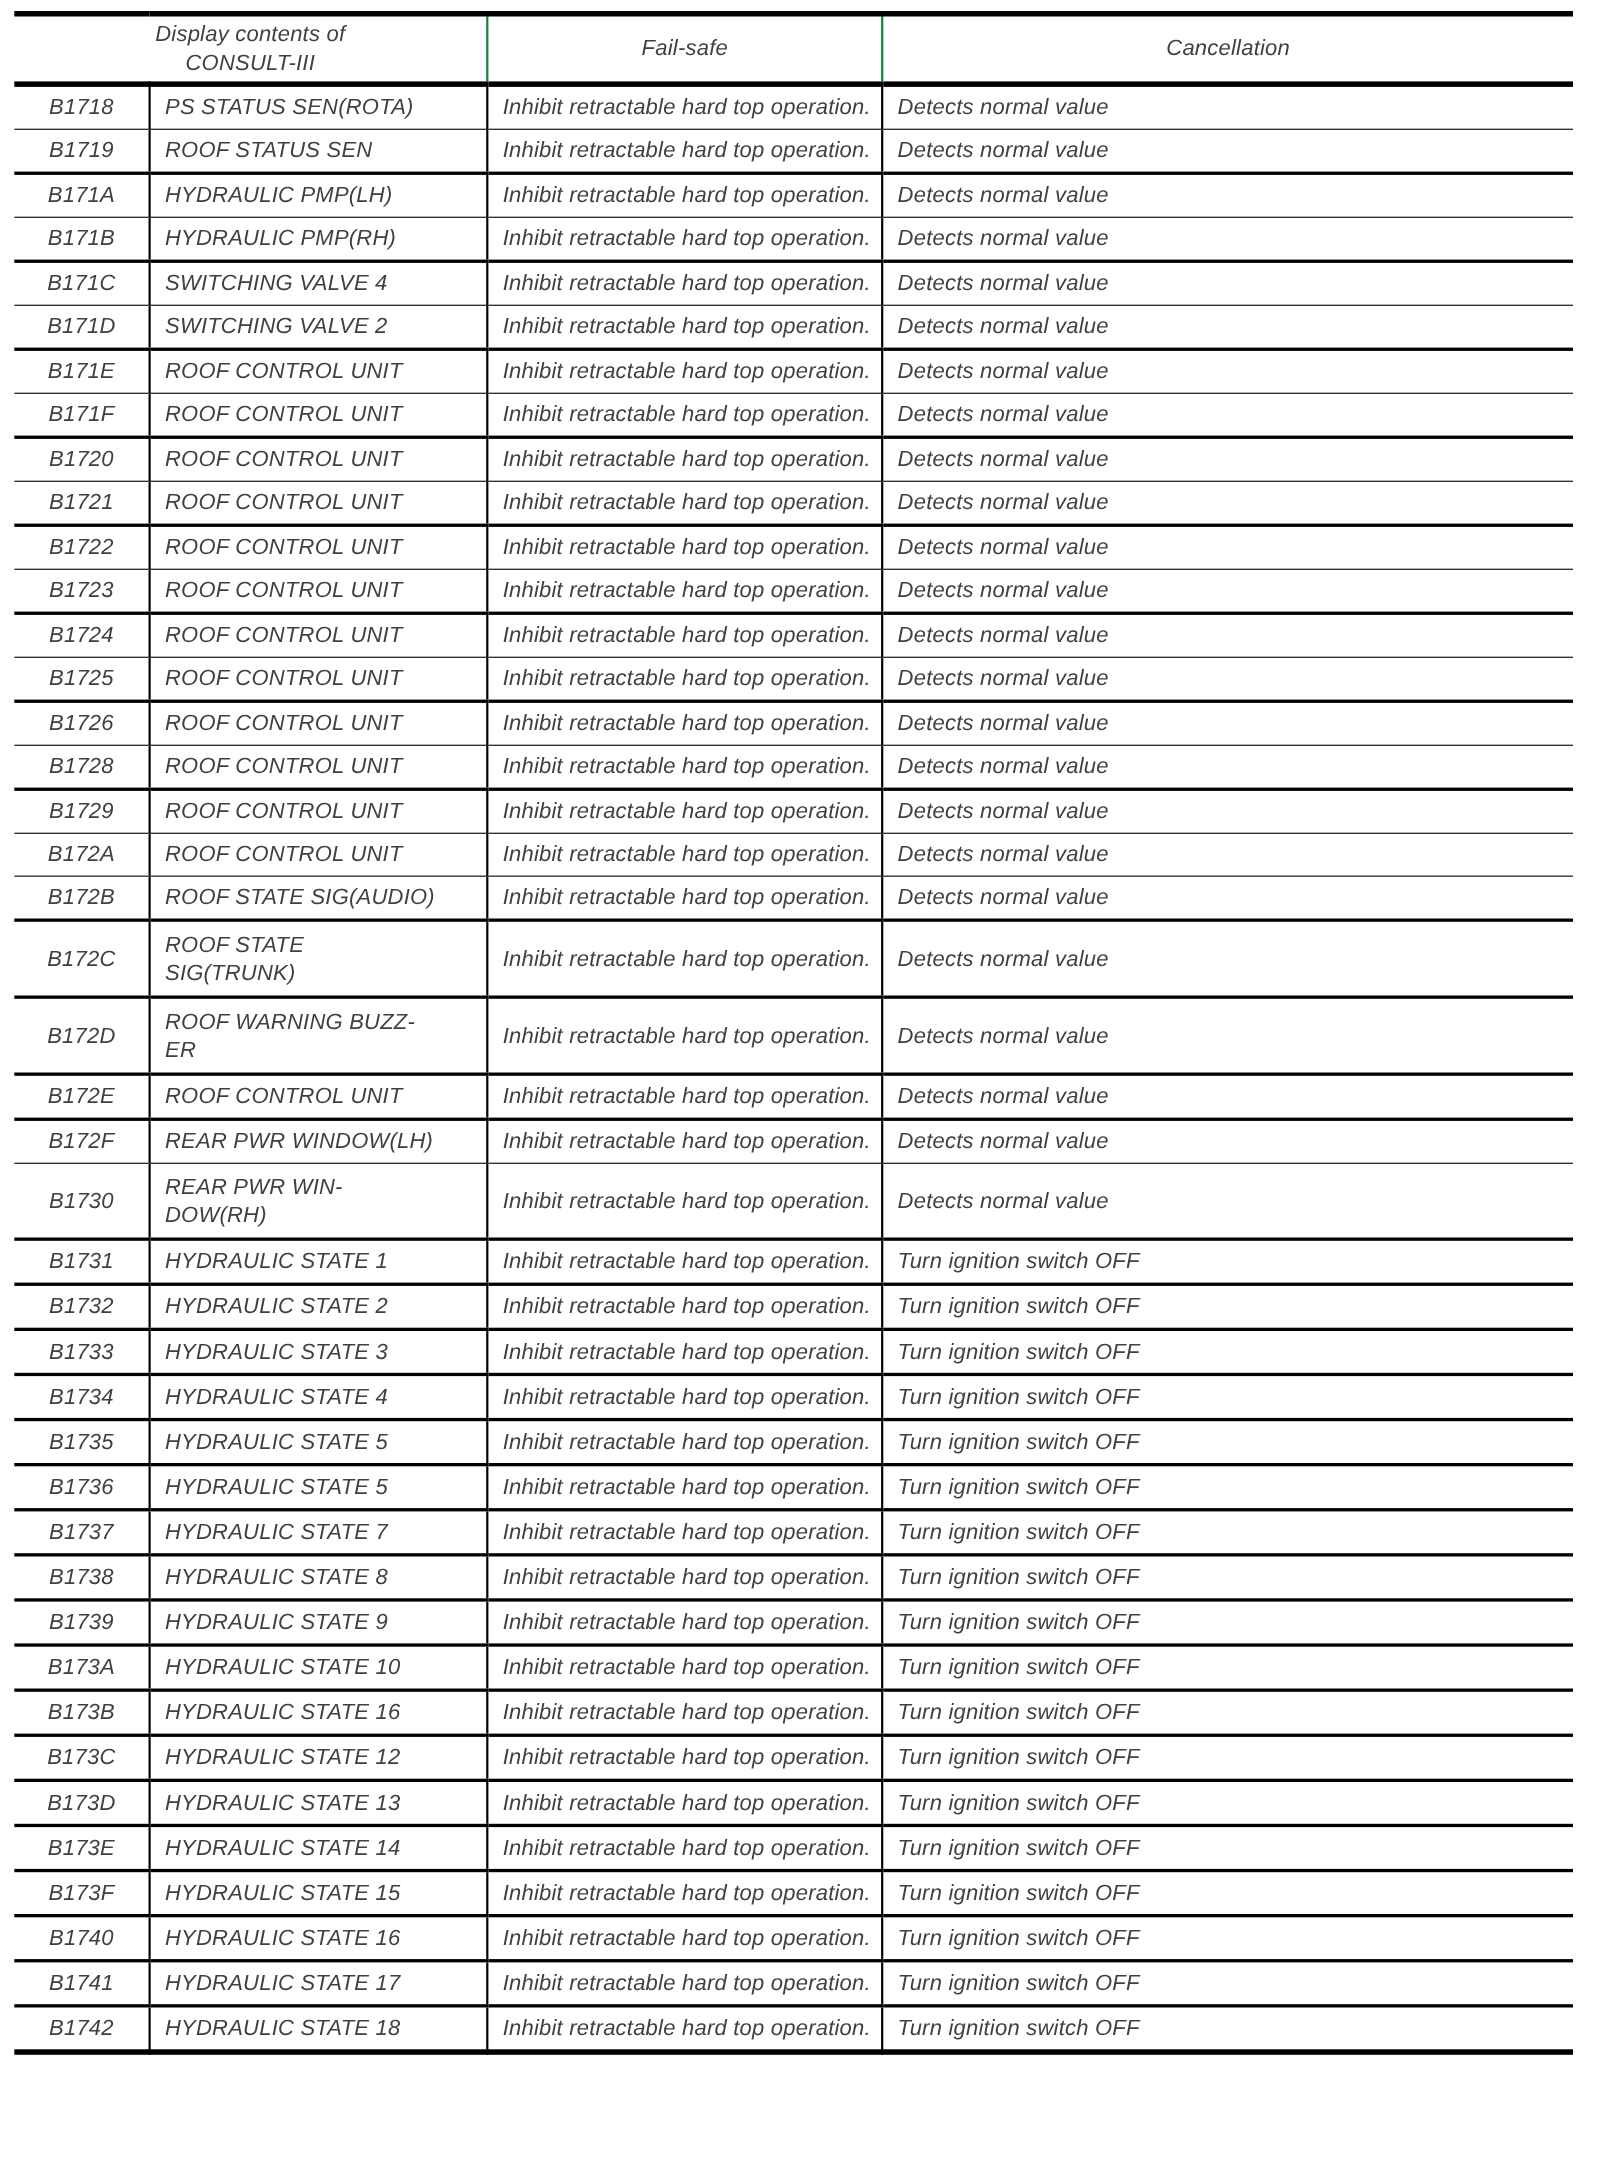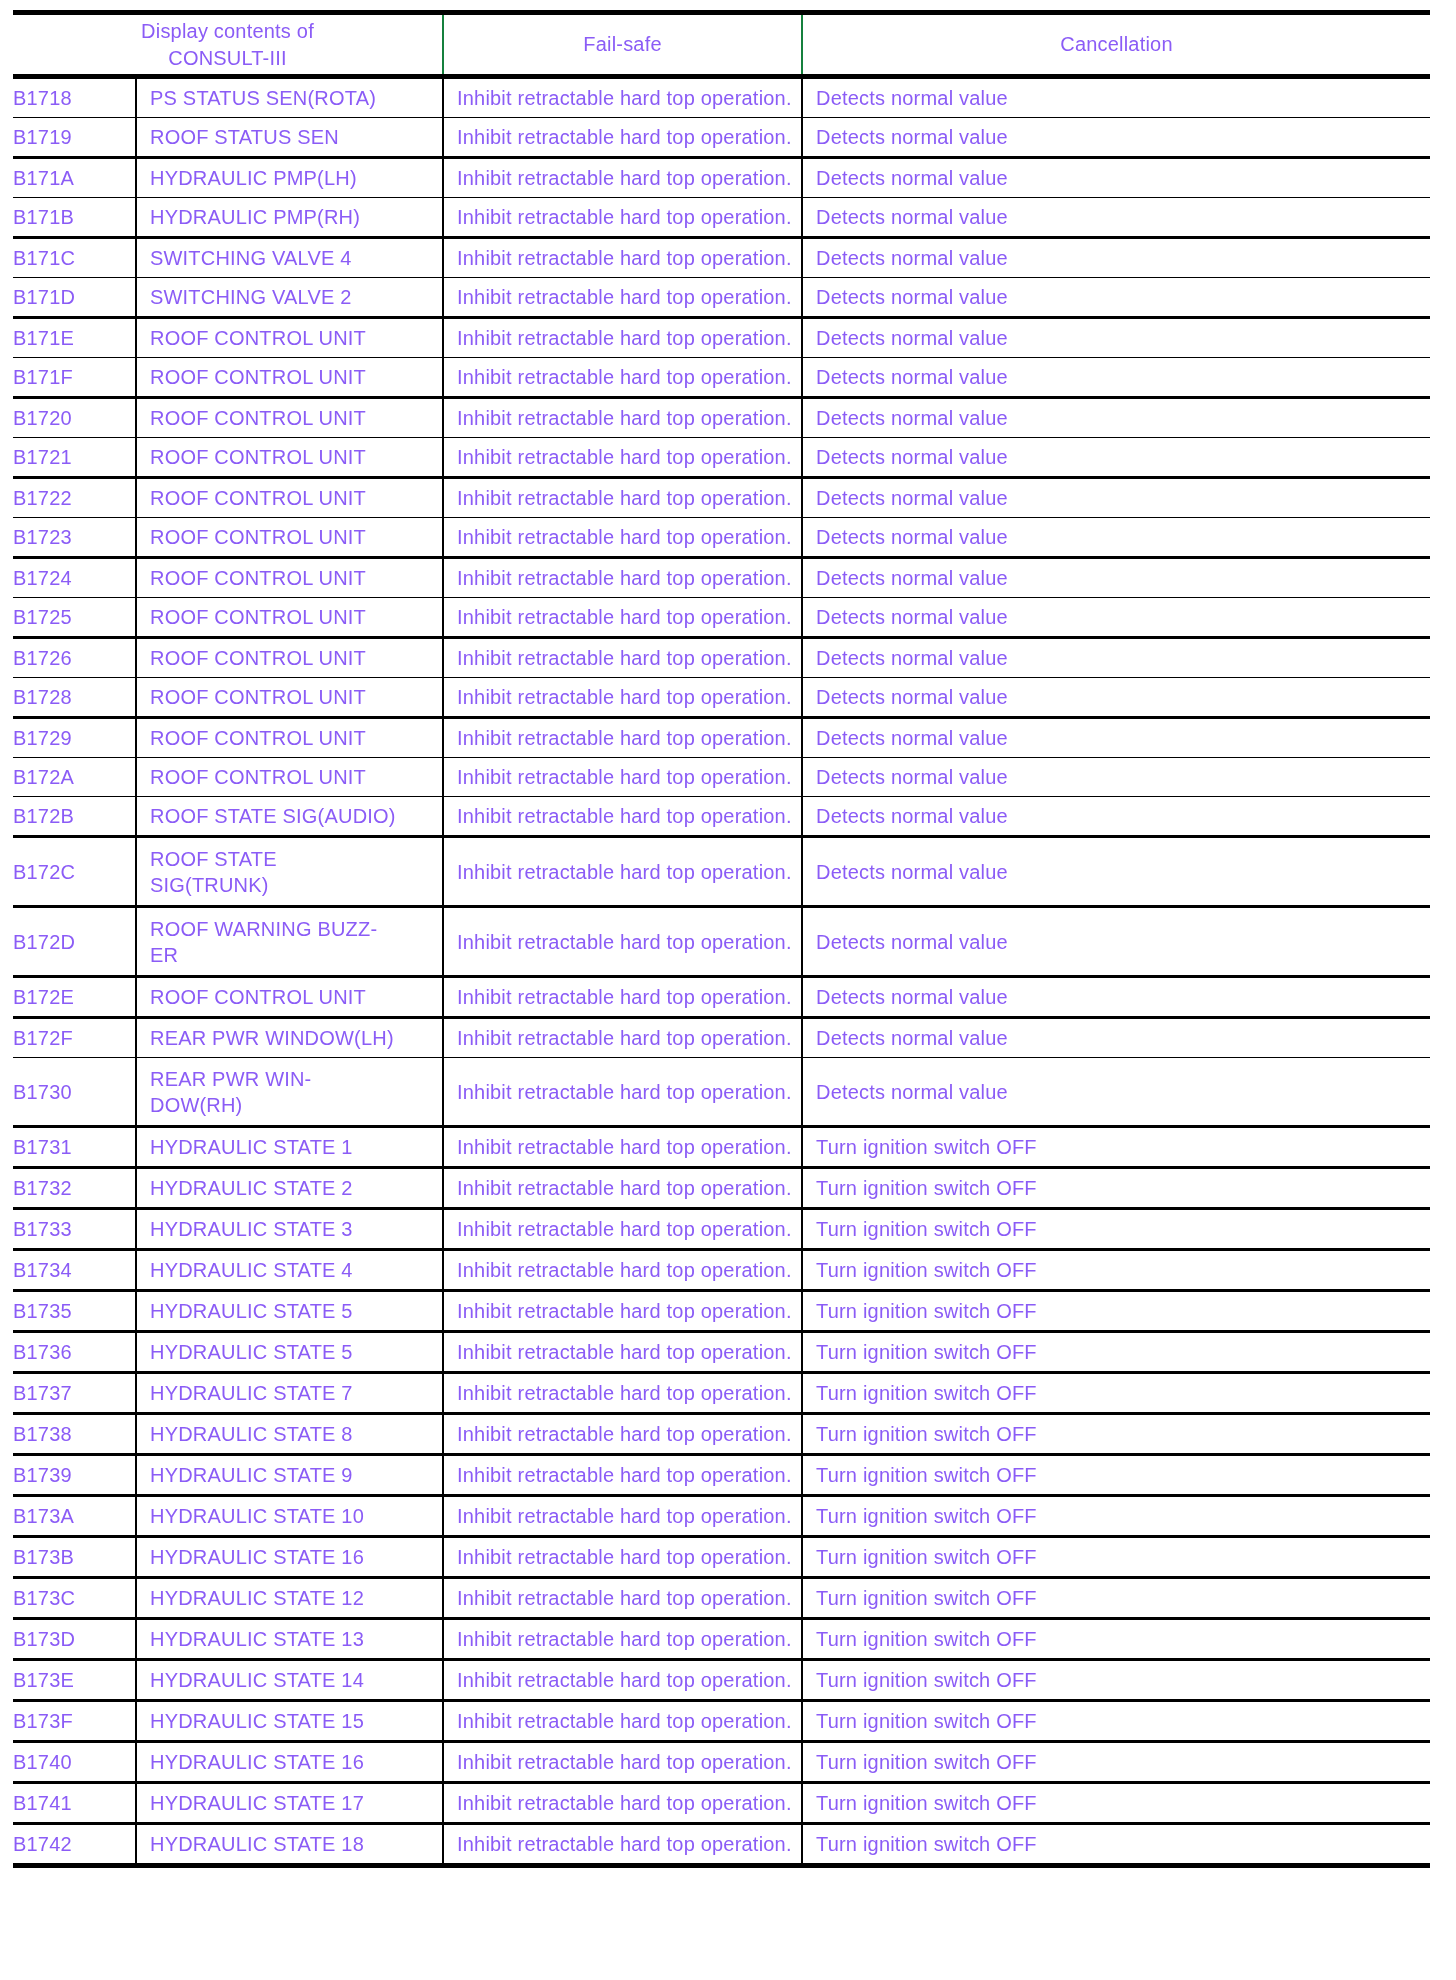--- a/index.html
+++ b/index.html
@@ -7,21 +7,22 @@
     padding: 0;
     background: #ffffff;
   }
   .page {
     position: relative;
     width: 1456px;
     height: 1980px;
     background: #ffffff;
     overflow: hidden;
     font-family: "Liberation Sans", "DejaVu Sans", sans-serif;
-    color: #8b5cf6;
+    color: #404040;
+    font-style: italic;
   }
   table.dtc-table {
     position: absolute;
     left: 13px;
     top: 10px;
     width: 1417px;
     border-collapse: collapse;
     table-layout: fixed;
     border-top: 5px solid #000;
     border-bottom: 5px solid #000;
@@ -51,21 +52,21 @@
     white-space: pre-line;
     line-height: 26px;
     padding: 0;
     border-bottom: 1px solid #000;
   }
   tbody tr.tall td { height: 67px; }
   tbody tr.group-end td { border-bottom: 3px solid #000; }
   tbody tr:last-child td { border-bottom: none; }
   tbody td + td { border-left: 2px solid #000; }
 
-  td.code-cell { }
+  td.code-cell { text-align: center; }
   td.disp-cell, td.fail-cell, td.canc-cell {
     text-align: left;
     padding-left: 13px;
     padding-right: 4px;
   }
 </style>
 </head>
 <body>
 
 <div class="page">

